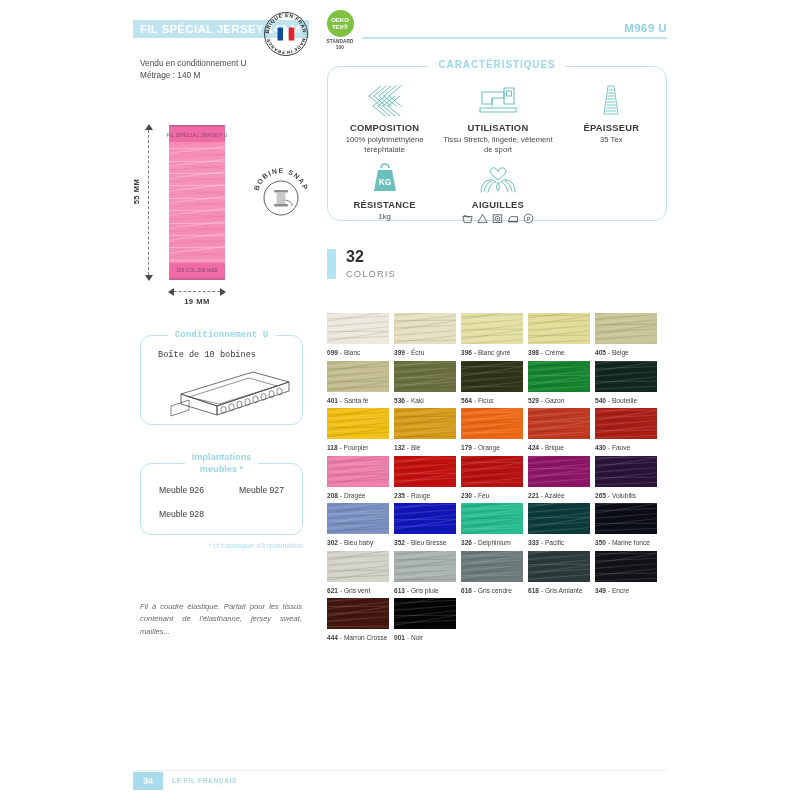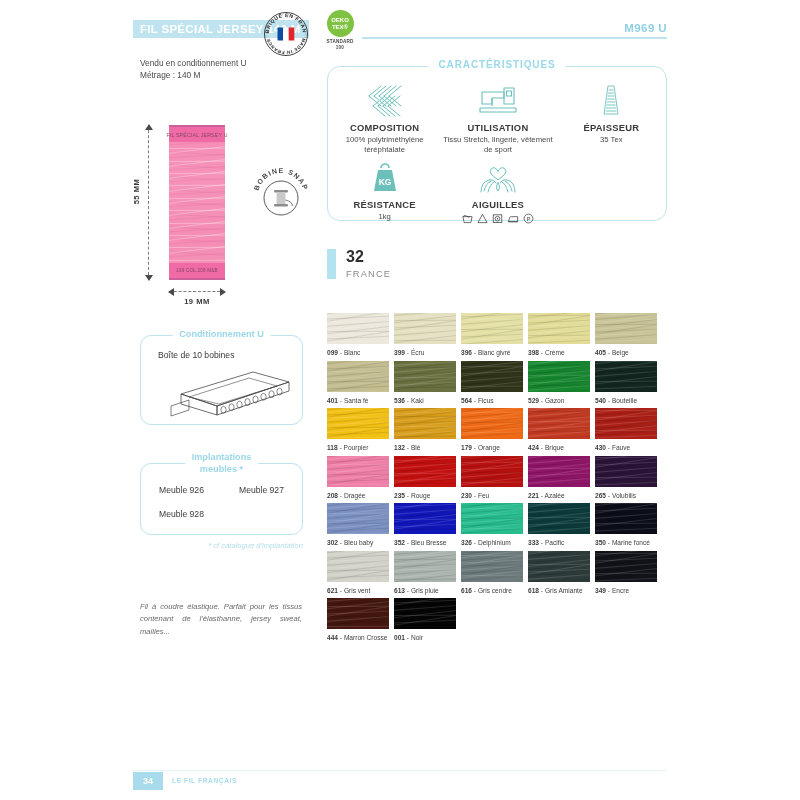--- a/index.html
+++ b/index.html
@@ -130,21 +130,21 @@
     border: 1px solid #bfe4ef; border-radius: 11px;
   }
   .info-box-title {
     position: absolute; top: -7px; left: 50%; transform: translateX(-50%);
     background: #ffffff; padding: 0 7px;
     font-size: 9.2px; color: #9bd8e8; font-weight: bold;
     white-space: nowrap; text-align: center; line-height: 1.25;
   }
   .info-box-title.two-line { top: -12px; }
 
-  .box-cond { left: 140px; top: 335px; width: 163px; height: 90px; }
+  .box-cond { left: 140px; top: 335px; width: 163px; height: 90px; font-family: Liberation Mono, monospace; }
   .cond-label {
     position: absolute; left: 17px; top: 14px;
     font-size: 8.6px; color: #3a3a3a;
   }
   .cond-img { position: absolute; left: 8px; top: 30px; width: 150px; height: 55px; }
 
   .box-impl { left: 140px; top: 463px; width: 163px; height: 72px; }
   .impl-a { position: absolute; left: 18px; top: 21px; font-size: 8.6px; color: #3a3a3a; }
   .impl-b { position: absolute; left: 98px; top: 21px; font-size: 8.6px; color: #3a3a3a; }
   .impl-c { position: absolute; left: 18px; top: 45px; font-size: 8.6px; color: #3a3a3a; }
@@ -492,21 +492,21 @@
       </div>
     </div>
 
   </div>
 </div>
 
 <div class="coloris">
   <div class="coloris-bar"></div>
   <div class="coloris-txt">
     <div class="coloris-count">32</div>
-    <div class="coloris-word">FRANCE</div>
+    <div class="coloris-word">COLORIS</div>
   </div>
 </div>
 
 <div class="swatch-grid" id="swatch-grid">
     <div class="swatch-cell">
       <div class="swatch-chip" style="background: rgb(236, 232, 220);">
         <span class="fib" style="top: 0px; transform: rotate(-9deg); background: rgba(255, 255, 255, 0.13);"></span>
         <span class="fib" style="top: 2px; transform: rotate(-6.8deg); background: rgba(0, 0, 0, 0.1);"></span>
         <span class="fib" style="top: 4px; transform: rotate(-4.6deg); background: rgba(255, 255, 255, 0.13);"></span>
         <span class="fib" style="top: 6px; transform: rotate(-2.4deg); background: rgba(0, 0, 0, 0.1);"></span>

